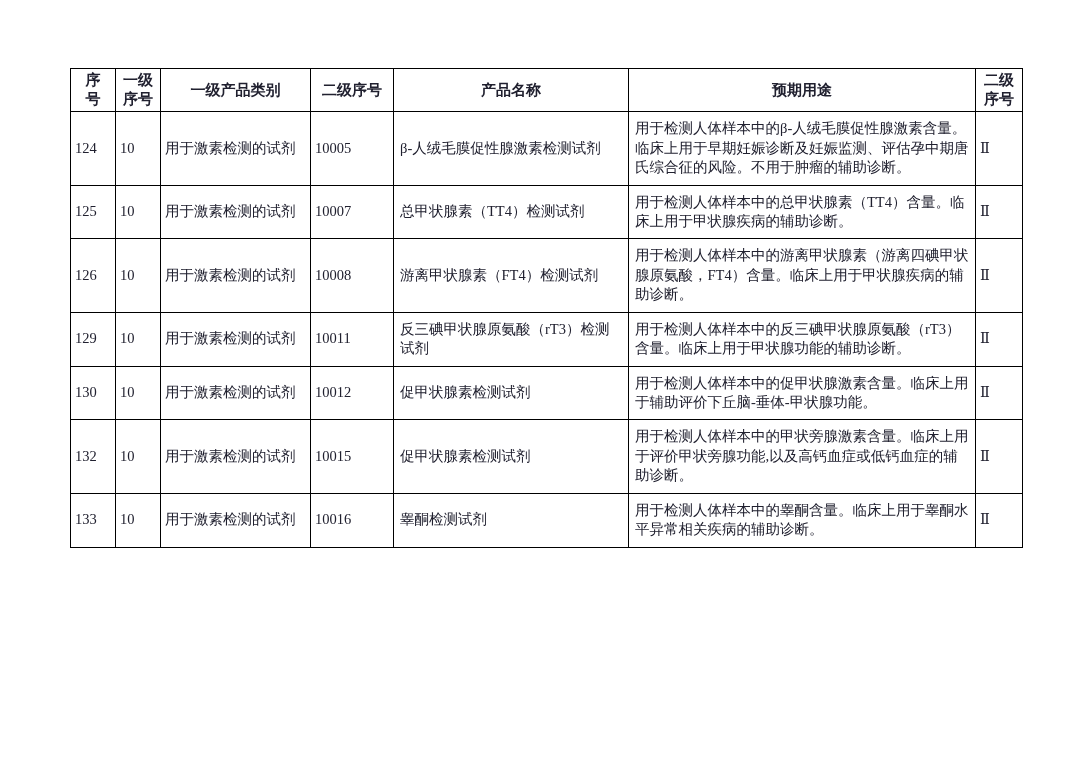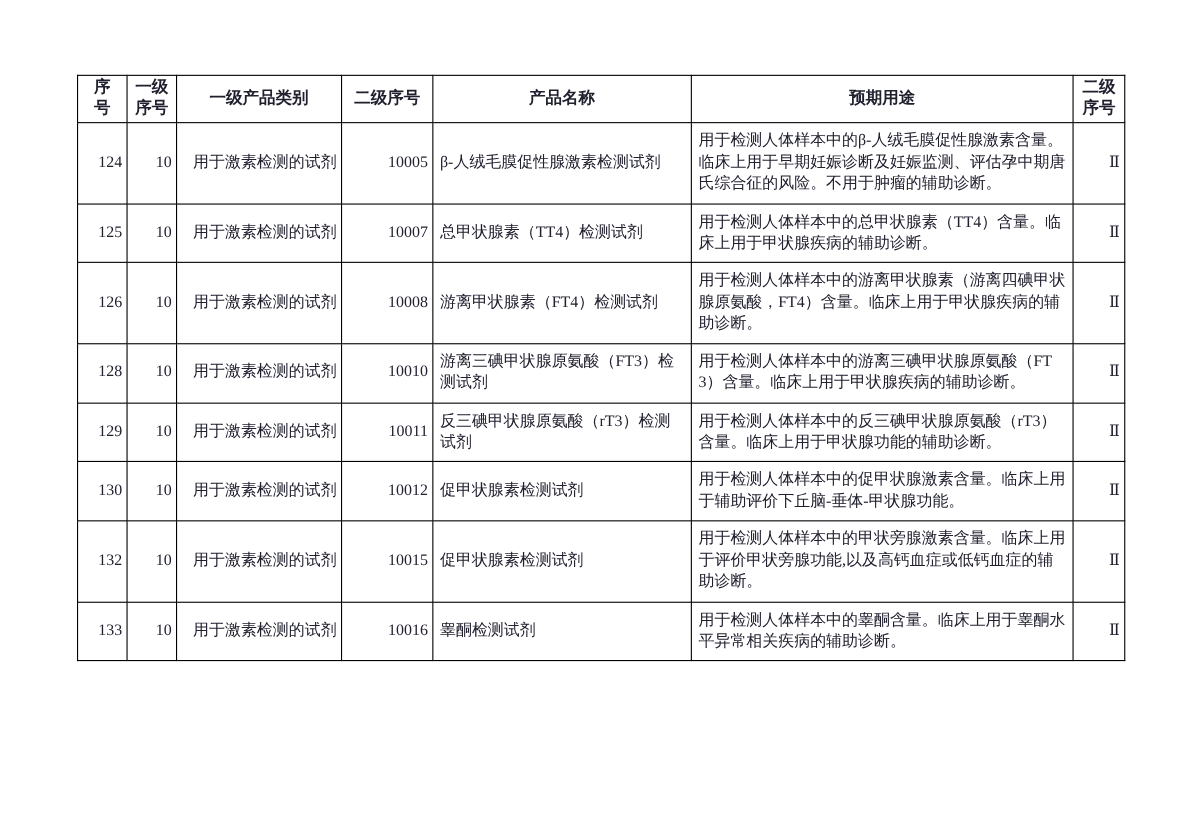--- a/index.html
+++ b/index.html
@@ -42,21 +42,21 @@
     text-align: center;
     line-height: 1.28;
     padding: 2px 1px;
   }
   .catalog th.col-xh { padding: 2px 11px; }
   .catalog td {
     font-size: 14.5px;
     line-height: 1.34;
     padding: 7px 4px;
   }
-  .catalog td.center { text-align: right; }
+  .catalog td.center { text-align: left; }
   .catalog td.left   { text-align: left; padding-left: 6px; padding-right: 5px; }
 </style>
 </head>
 <body>
 
 <div class="page">
   <table class="catalog">
     <colgroup>
       <col class="c-xh">
         <col class="c-yjxh">
@@ -99,29 +99,20 @@
         <tr>
     <td class="center">126</td>
     <td class="center">10</td>
     <td class="center">用于激素检测的试剂</td>
     <td class="center">10008</td>
     <td class="left">游离甲状腺素（FT4）检测试剂</td>
     <td class="left">用于检测人体样本中的游离甲状腺素（游离四碘甲状腺原氨酸，FT4）含量。临床上用于甲状腺疾病的辅助诊断。</td>
     <td class="center">Ⅱ</td>
   </tr>
         <tr>
-    <td class="center">128</td>
-    <td class="center">10</td>
-    <td class="center">用于激素检测的试剂</td>
-    <td class="center">10010</td>
-    <td class="left">游离三碘甲状腺原氨酸（FT3）检测试剂</td>
-    <td class="left">用于检测人体样本中的游离三碘甲状腺原氨酸（FT3）含量。临床上用于甲状腺疾病的辅助诊断。</td>
-    <td class="center">Ⅱ</td>
-  </tr>
-        <tr>
     <td class="center">129</td>
     <td class="center">10</td>
     <td class="center">用于激素检测的试剂</td>
     <td class="center">10011</td>
     <td class="left">反三碘甲状腺原氨酸（rT3）检测试剂</td>
     <td class="left">用于检测人体样本中的反三碘甲状腺原氨酸（rT3）含量。临床上用于甲状腺功能的辅助诊断。</td>
     <td class="center">Ⅱ</td>
   </tr>
         <tr>
     <td class="center">130</td>

